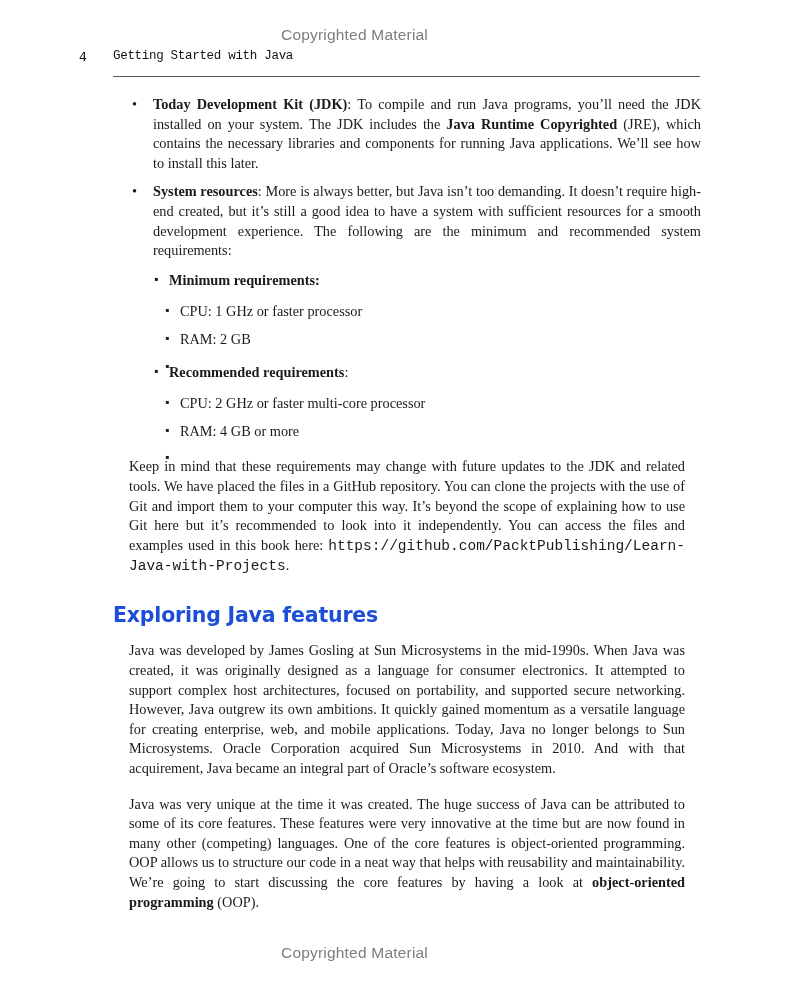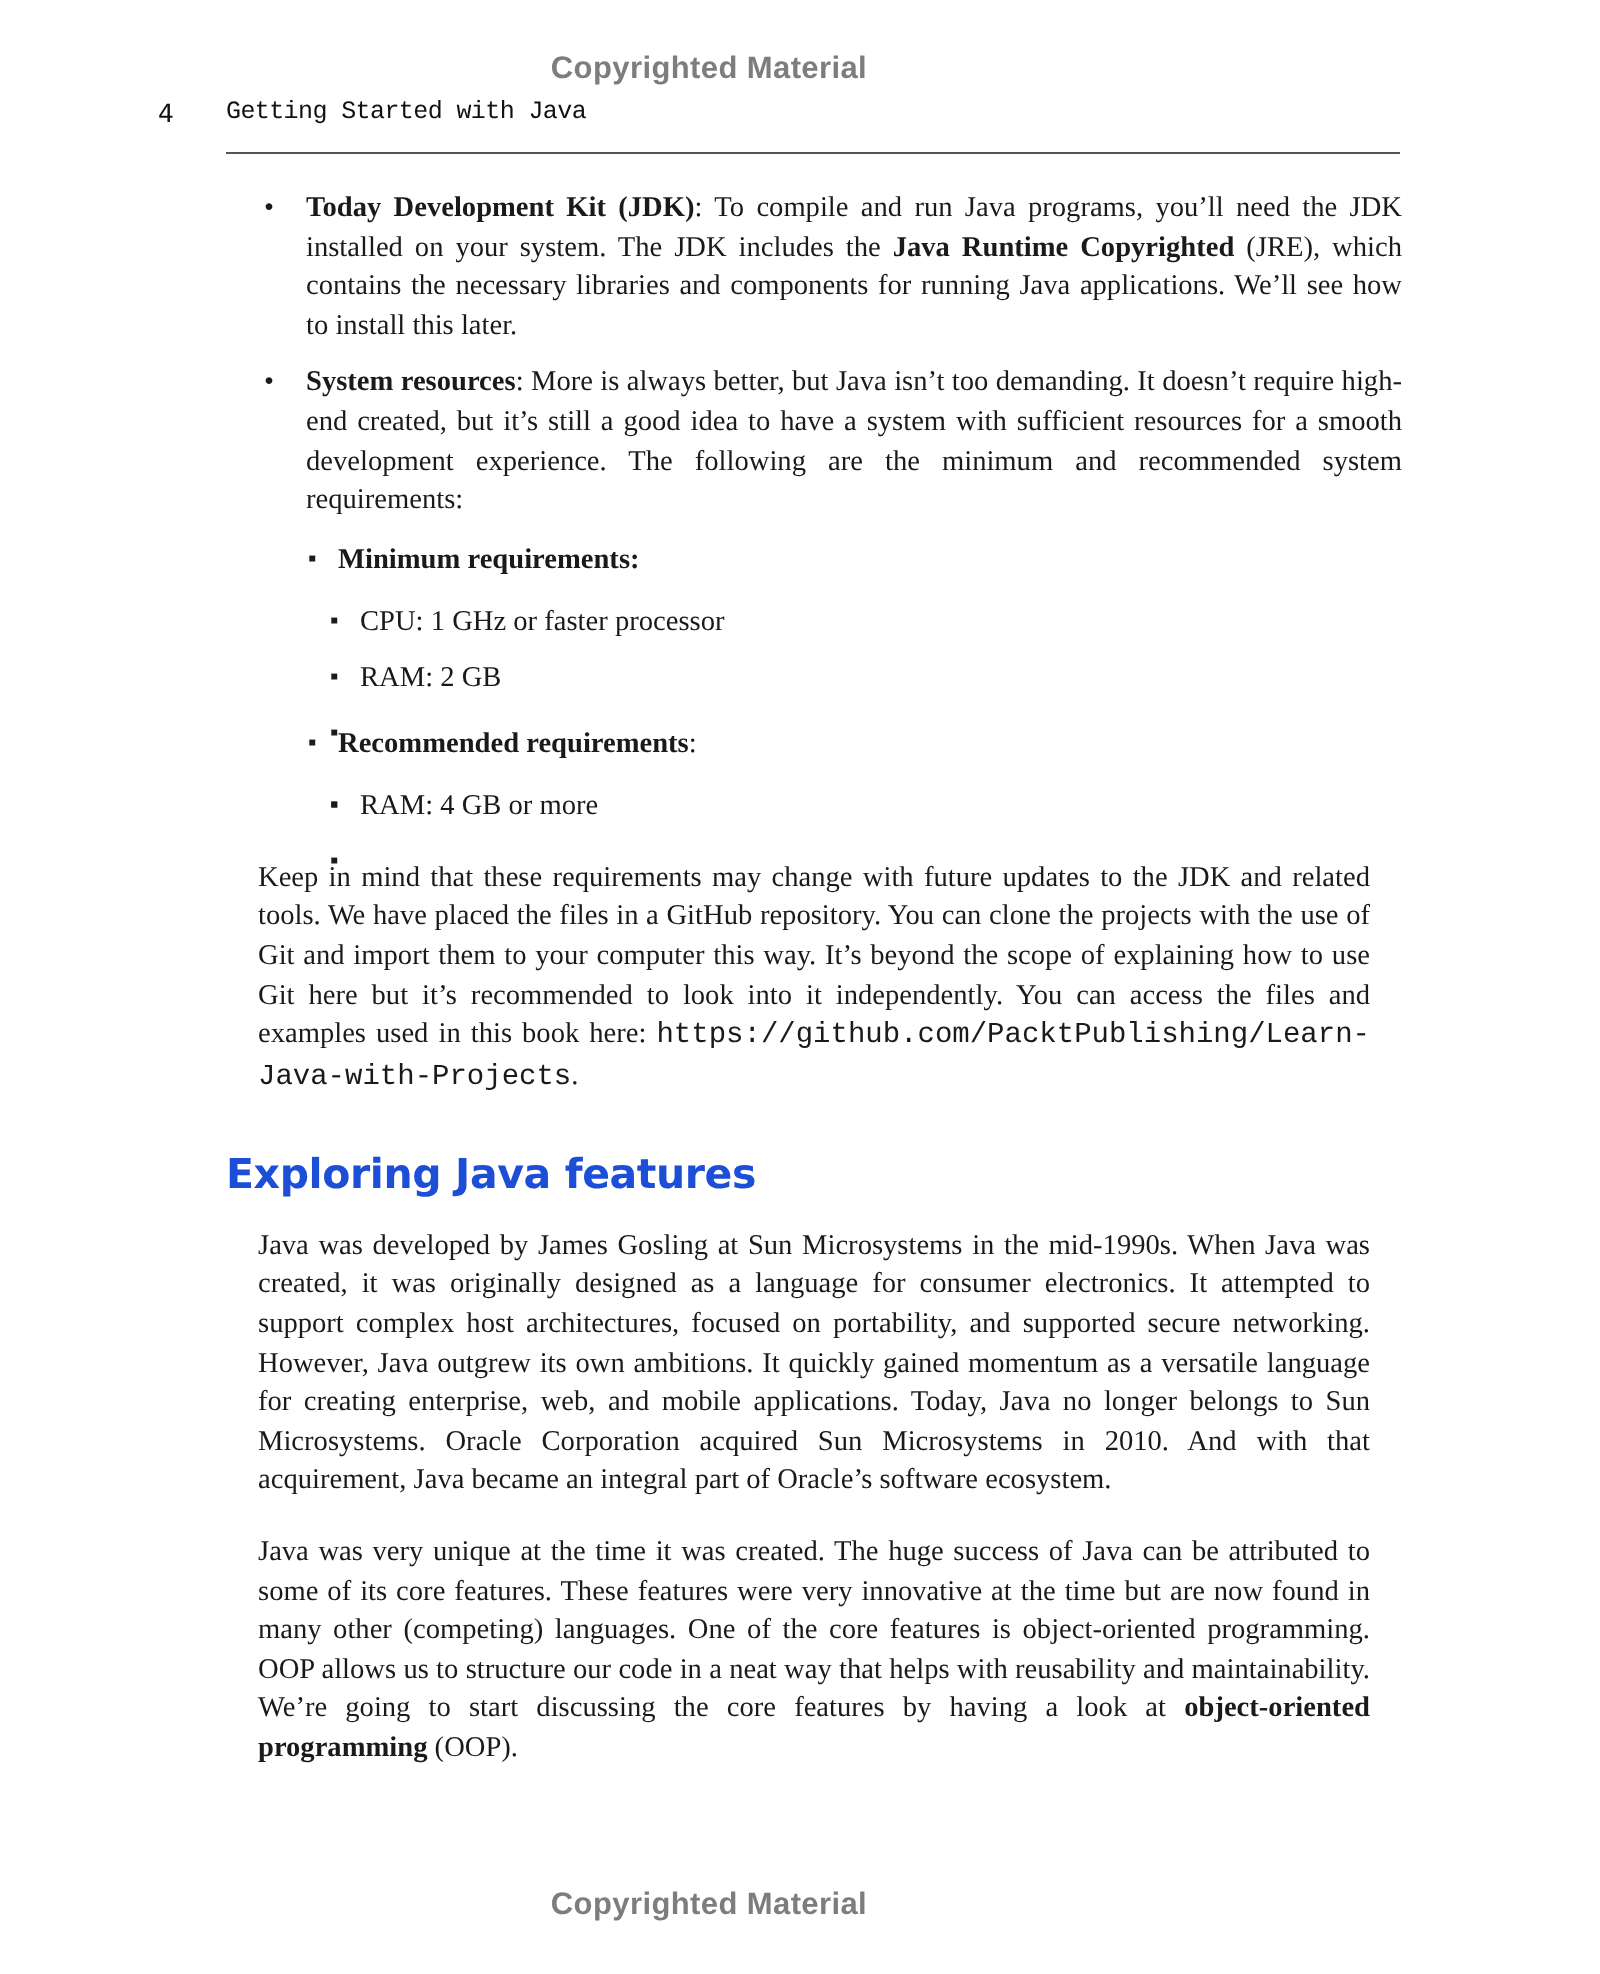--- a/index.html
+++ b/index.html
@@ -1,19 +1,19 @@
 <!DOCTYPE html>
 <html><head>
 <meta charset="utf-8">
 <style>
   html, body { margin: 0; padding: 0; background: #ffffff; }
   body { width: 800px; height: 987px; position: relative; overflow: hidden; color: #1a1a1a; }
   .watermark {
     position: absolute; left: 0; width: 709px; text-align: center;
-    font-family: "Liberation Sans", sans-serif; font-weight: bold;
+    font-family: "Liberation Sans", sans-serif; font-weight: normal;
     font-size: 15.5px; color: #7d7d7d; letter-spacing: 0.2px;
   }
   .wm-top { top: 26px; }
   .wm-bottom { top: 944px; }
   .running-head {
     position: absolute; top: 49px; left: 0; width: 800px; height: 20px;
     font-family: "DejaVu Sans", sans-serif; font-size: 12.5px; color: #111;
   }
   .page-num { position: absolute; left: 79px; top: 0; }
   .chapter-title { position: absolute; left: 113px; top: 0; letter-spacing: -0.3px; font-family: Liberation Mono, monospace; }
@@ -63,21 +63,21 @@
     <b>Minimum requirements</b><b>:</b>
   </p>
   <p class="bullet-l3" style="margin-bottom:8px;"><span class="dot">▪</span><span>CPU: 1 GHz or faster processor</span></p>
   <p class="bullet-l3" style="margin-bottom:8px;"><span class="dot">▪</span><span>RAM: 2 GB</span></p>
   <p class="bullet-l3" style="margin-bottom:13px;"><span class="dot">▪</span></p>
 
   <p class="bullet-l2" style="margin-bottom:12px;">
     <span class="dot">▪</span>
     <b>Recommended requirements</b><span>:</span>
   </p>
-  <p class="bullet-l3" style="margin-bottom:8px;"><span class="dot">▪</span></p>
+  <p class="bullet-l3" style="margin-bottom:8px;"><span class="dot">▪</span><span>CPU: 2 GHz or faster multi-core processor</span></p>
   <p class="bullet-l3" style="margin-bottom:8px;"><span class="dot">▪</span><span>RAM: 4 GB or more</span></p>
   <p class="bullet-l3" style="margin-bottom:14px;"><span class="dot">▪</span></p>
 
   <p class="para" style="margin-bottom:29px;">
     <span>Keep in mind that these requirements may change with future updates to the JDK and related tools. We have placed the files in a GitHub repository. You can clone the projects with the use of Git and import them to your computer this way. It’s beyond the scope of explaining how to use Git here but it’s recommended to look into it independently. You can access the files and examples used in this book here: </span><span class="mono">https://github.com/PacktPublishing/Learn-Java-with-Projects</span><span>.</span>
   </p>
 
   <h2 class="section-heading" style="margin-bottom:10px;">Exploring Java features</h2>
 
   <p class="para" style="margin-bottom:10px;">Java was developed by James Gosling at Sun Microsystems in the mid-1990s. When Java was created, it was originally designed as a language for consumer electronics. It attempted to support complex host architectures, focused on portability, and supported secure networking. However, Java outgrew its own ambitions. It quickly gained momentum as a versatile language for creating enterprise, web, and mobile applications. Today, Java no longer belongs to Sun Microsystems. Oracle Corporation acquired Sun Microsystems in 2010. And with that acquirement, Java became an integral part of Oracle’s software ecosystem.</p>

